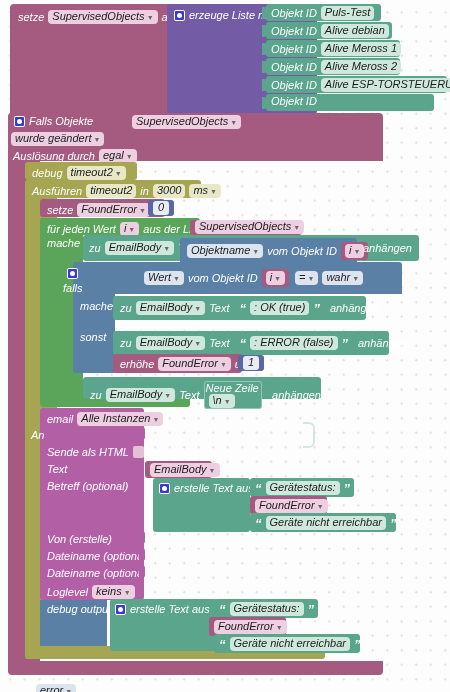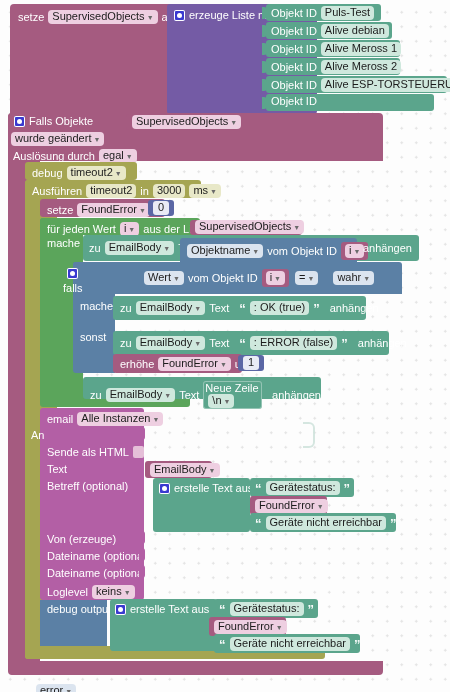--- a/index.html
+++ b/index.html
@@ -10,20 +10,21 @@
     font-size:11px;
     -webkit-font-smoothing:antialiased;
   }
   #canvas{
     position:relative;width:450px;height:692px;
     background-color:#fdfdfd;
     background-image:radial-gradient(#e3e3e3 1px, transparent 1px);
     background-size:14.5px 14.5px;
     background-position:3px 5px;
     overflow:hidden;
+    font-style:italic;
   }
   
   .blk{position:absolute;box-sizing:border-box;}
   .lbl{color:#ffffff;white-space:nowrap;line-height:1;}
   
   .field{
     display:inline-flex;align-items:center;gap:2px;
     border-radius:4px;padding:1px 4px 2px 4px;
     line-height:1;white-space:nowrap;color:#1c1c1c;
     font-size:11px;
@@ -257,21 +258,21 @@
       <span class="blk" style="position:relative;background:#a55b80;border-radius:3px;padding:2px 4px;">
         <span class="field pinkish">
           <span>i</span>
           <span class="caret">▼</span>
         </span>
       </span>
       <span class="field bluish" style="margin-left:2px;">
         <span>=</span>
         <span class="caret">▼</span>
       </span>
-      <span class="field bluish" style="margin-left:11px;">
+      <span class="field bluish" style="margin-left:0;">
         <span>wahr</span>
         <span class="caret">▼</span>
       </span>
     </div>
   </div>
 
   <span class="lbl" style="position:absolute;left:80px;top:301px;">mache</span>
 
   <div class="blk" style="left:113px;top:296px;width:253px;height:24px;background:#5ba58c;border-radius:3px;">
     <div class="row" style="padding:5px 0 0 7px;">
@@ -386,21 +387,21 @@
     </span>
   </div>
   <div class="blk" style="left:250px;top:513px;width:146px;height:19px;background:#5ba58c;border-radius:3px;">
     <div class="row" style="padding:3px 0 0 5px;">
       <span class="quote">“</span>
       <span class="field greenish">Geräte nicht erreichbar</span>
       <span class="quote">”</span>
     </div>
   </div>
 
-  <span class="lbl" style="position:absolute;left:47px;top:534px;">Von (erzeuge)</span>
+  <span class="lbl" style="position:absolute;left:47px;top:534px;">Von (erstelle)</span>
   <span class="blk" style="left:139px;top:531px;width:6px;height:13px;background:#b35fa5;border-radius:0 3px 3px 0;"></span>
 
   <span class="lbl" style="position:absolute;left:47px;top:551px;">Dateiname (optional)</span>
   <span class="blk" style="left:139px;top:548px;width:6px;height:13px;background:#b35fa5;border-radius:0 3px 3px 0;"></span>
 
   <span class="lbl" style="position:absolute;left:47px;top:568px;">Dateiname (optional)</span>
   <span class="blk" style="left:139px;top:565px;width:6px;height:13px;background:#b35fa5;border-radius:0 3px 3px 0;"></span>
 
   <div class="row" style="position:absolute;left:47px;top:585px;">
     <span class="lbl">Loglevel</span>

